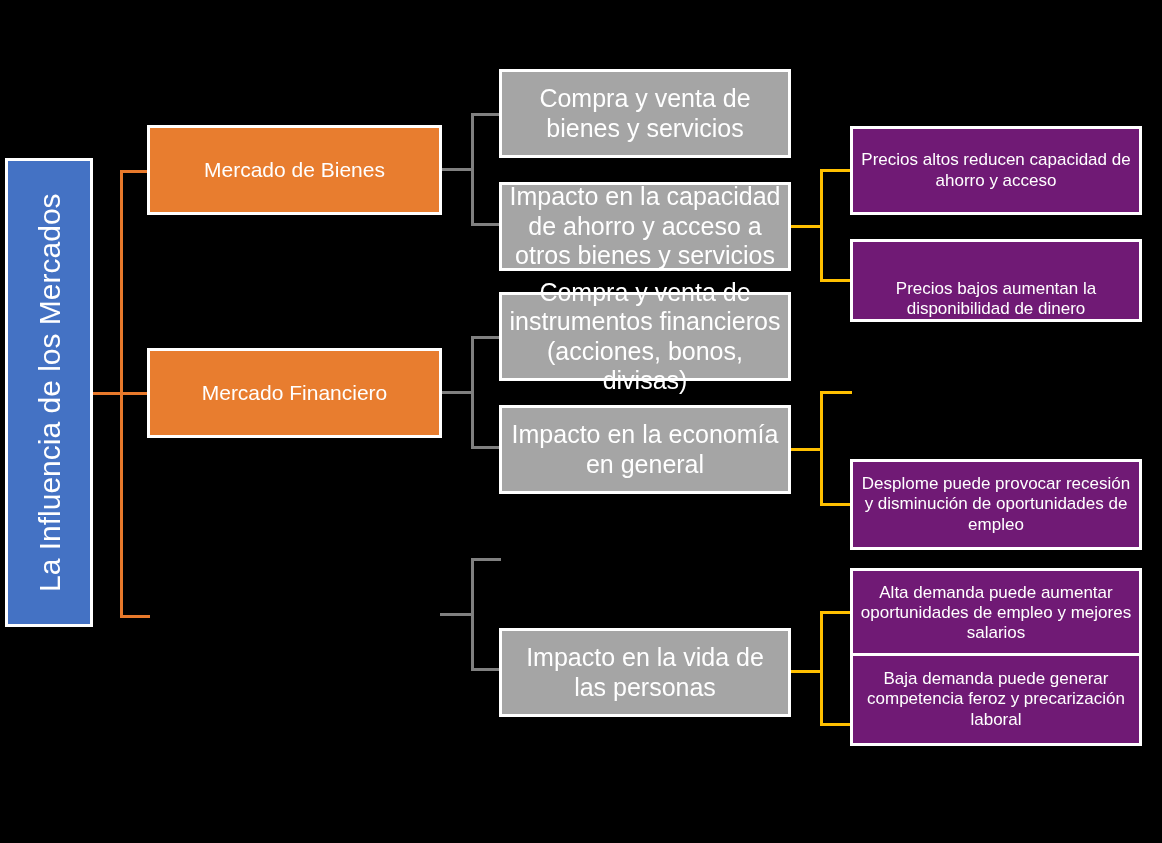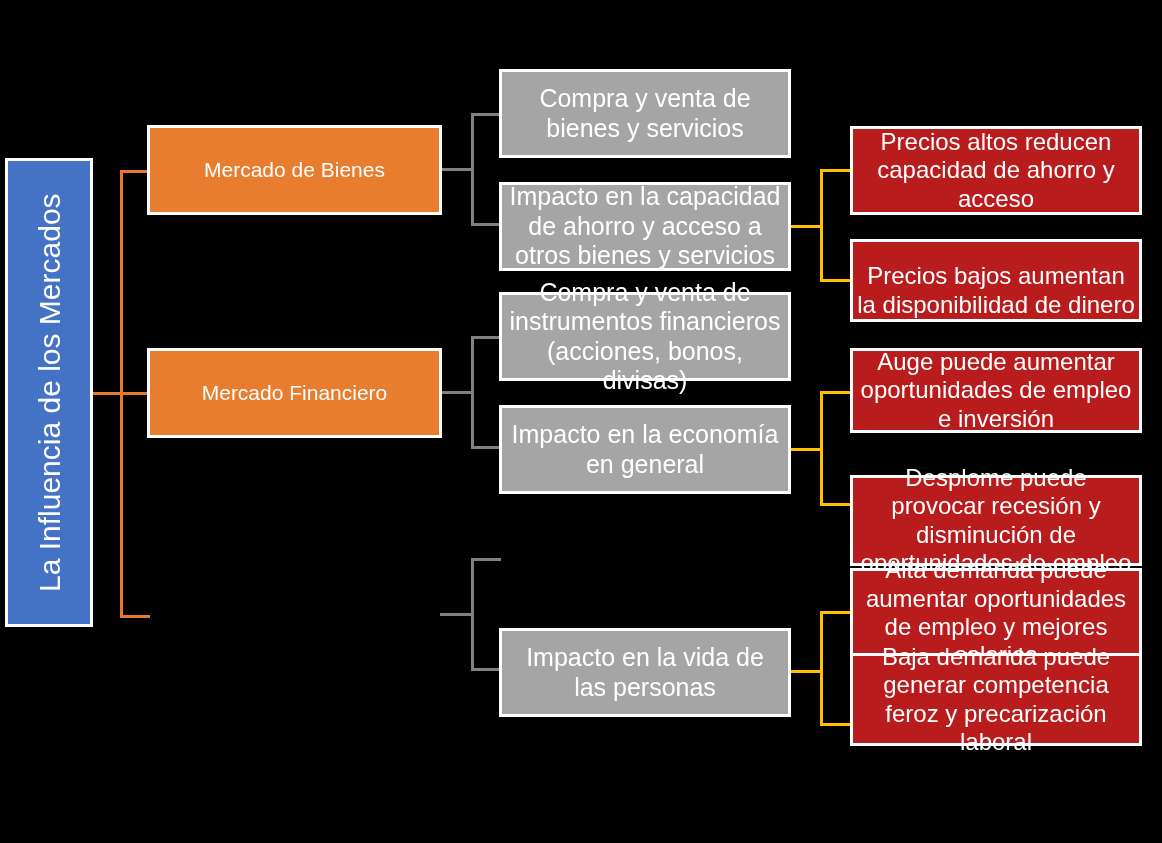--- a/index.html
+++ b/index.html
@@ -9,21 +9,21 @@
 
   .box{position:absolute;box-sizing:border-box;display:flex;align-items:center;
        justify-content:center;text-align:center;color:#fff;border:3px solid #fff;
        line-height:1.18;z-index:5;}
 
   .root-box{background:#4472C4;font-size:30px;font-weight:400;}
   .root-box .vtext{transform:rotate(-90deg);white-space:nowrap;display:block;}
 
   .cat-box{background:#E87D2F;font-size:21px;}
   .fn-box{background:#A5A5A5;font-size:25px;padding:0 6px;}
-  .out-box{background:#b91c1c;font-size:24px;padding:0 4px;}
+  .out-box{background:#701a75;font-size:17px;padding:0 4px;}
 
   .conn{position:absolute;z-index:1;}
   .conn-h{height:3px;}
   .conn-v{width:3px;}
   .c-orange{background:#E8792B;}
   .c-gray{background:#808080;}
   .c-yellow{background:#FFC000;}
 </style>
 </head>
 <body>
@@ -95,24 +95,21 @@
     <span>Impacto en la vida de las personas</span>
   </div>
 
   <div class="box out-box" style="left:850px; top:126px; width:292px; height:89px;">
     <span>Precios altos reducen capacidad de ahorro y acceso</span>
   </div>
   <div class="box out-box" style="left:850px; top:239px; width:292px; height:83px;align-items:flex-end;">
     <span>Precios bajos aumentan la disponibilidad de dinero</span>
   </div>
 
-  <div class="box out-box" style="left:850px; top:348px; width:292px; height:85px;">
-    <span>Auge puede aumentar oportunidades de empleo e inversión</span>
-  </div>
-  <div class="box out-box" style="left:850px; top:459px; width:292px; height:91px;margin-top:16px;">
+  <div class="box out-box" style="left:850px; top:459px; width:292px; height:91px;">
     <span>Desplome puede provocar recesión y disminución de oportunidades de empleo</span>
   </div>
 
   <div class="box out-box" style="left:850px; top:568px; width:292px; height:90px;">
     <span>Alta demanda puede aumentar oportunidades de empleo y mejores salarios</span>
   </div>
   <div class="box out-box" style="left:850px; top:653px; width:292px; height:93px;">
     <span>Baja demanda puede generar competencia feroz y precarización laboral</span>
   </div>
 

